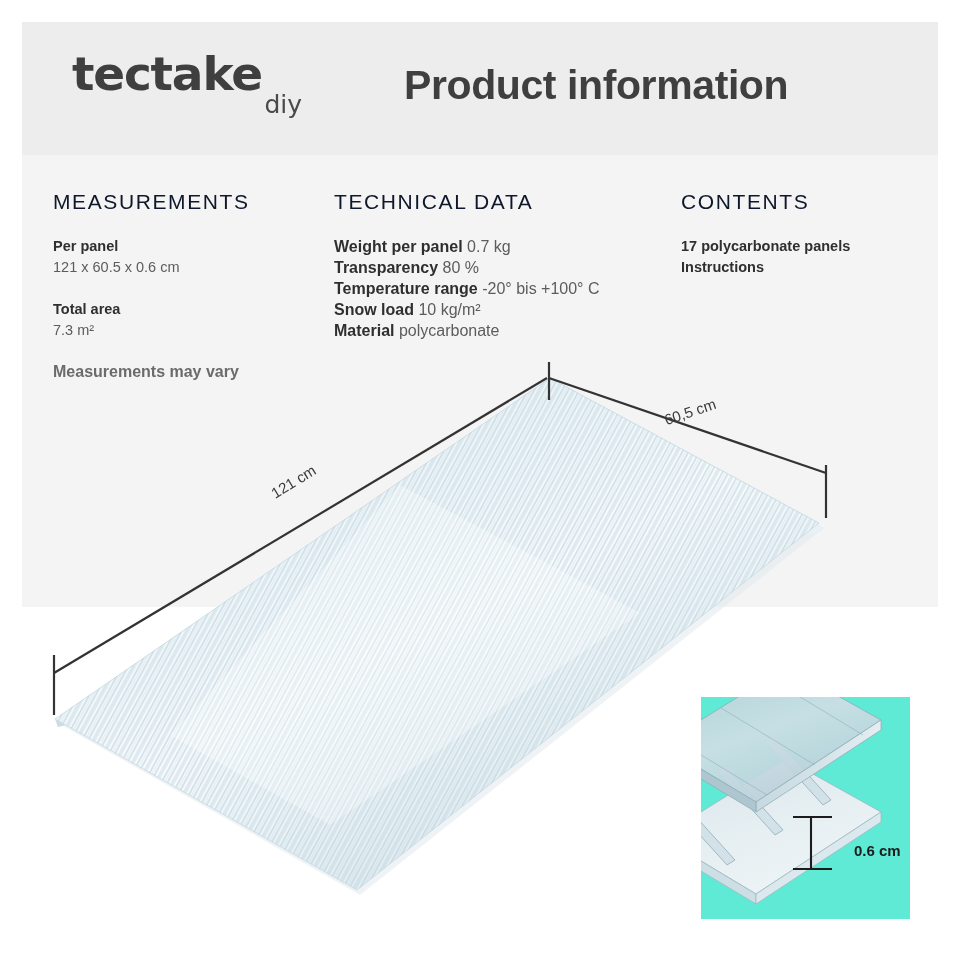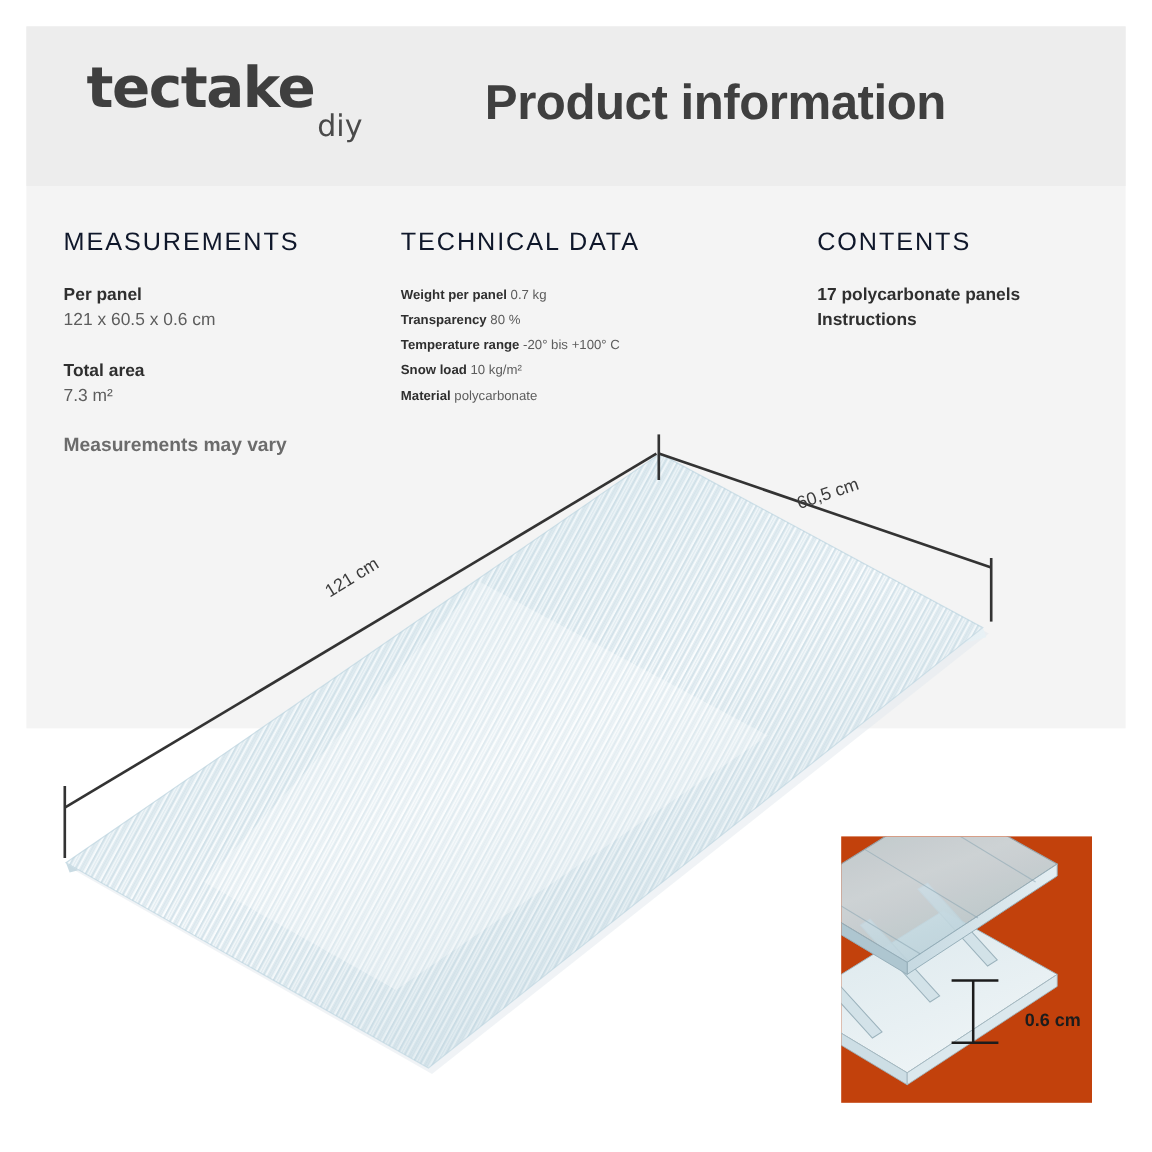--- a/index.html
+++ b/index.html
@@ -90,21 +90,21 @@
   .col-heading {
     font-size: 21px;
     font-weight: 400;
     letter-spacing: 1.6px;
     color: #0f172a;
     margin: 0 0 22px 0;
     white-space: nowrap;
   }
 
   .row {
-    font-size: 11px;
+    font-size: 16px;
     line-height: 21px;
     color: #5c5c5c;
     white-space: nowrap;
   }
   .row b {
     font-weight: 700;
     color: #2f2f2f;
   }
   .block-gap { height: 21px; }
   .note {
@@ -154,21 +154,21 @@
     transform-origin: left top;
   }
 
   
   .inset {
     position: absolute;
     left: 701px;
     top: 697px;
     width: 209px;
     height: 222px;
-    background: #c2410c;
+    background: #5eead4;
     overflow: hidden;
   }
   .inset-label {
     position: absolute;
     left: 153px;
     top: 145px;
     font-size: 15px;
     font-weight: 700;
     color: #1c1c1c;
     white-space: nowrap;

